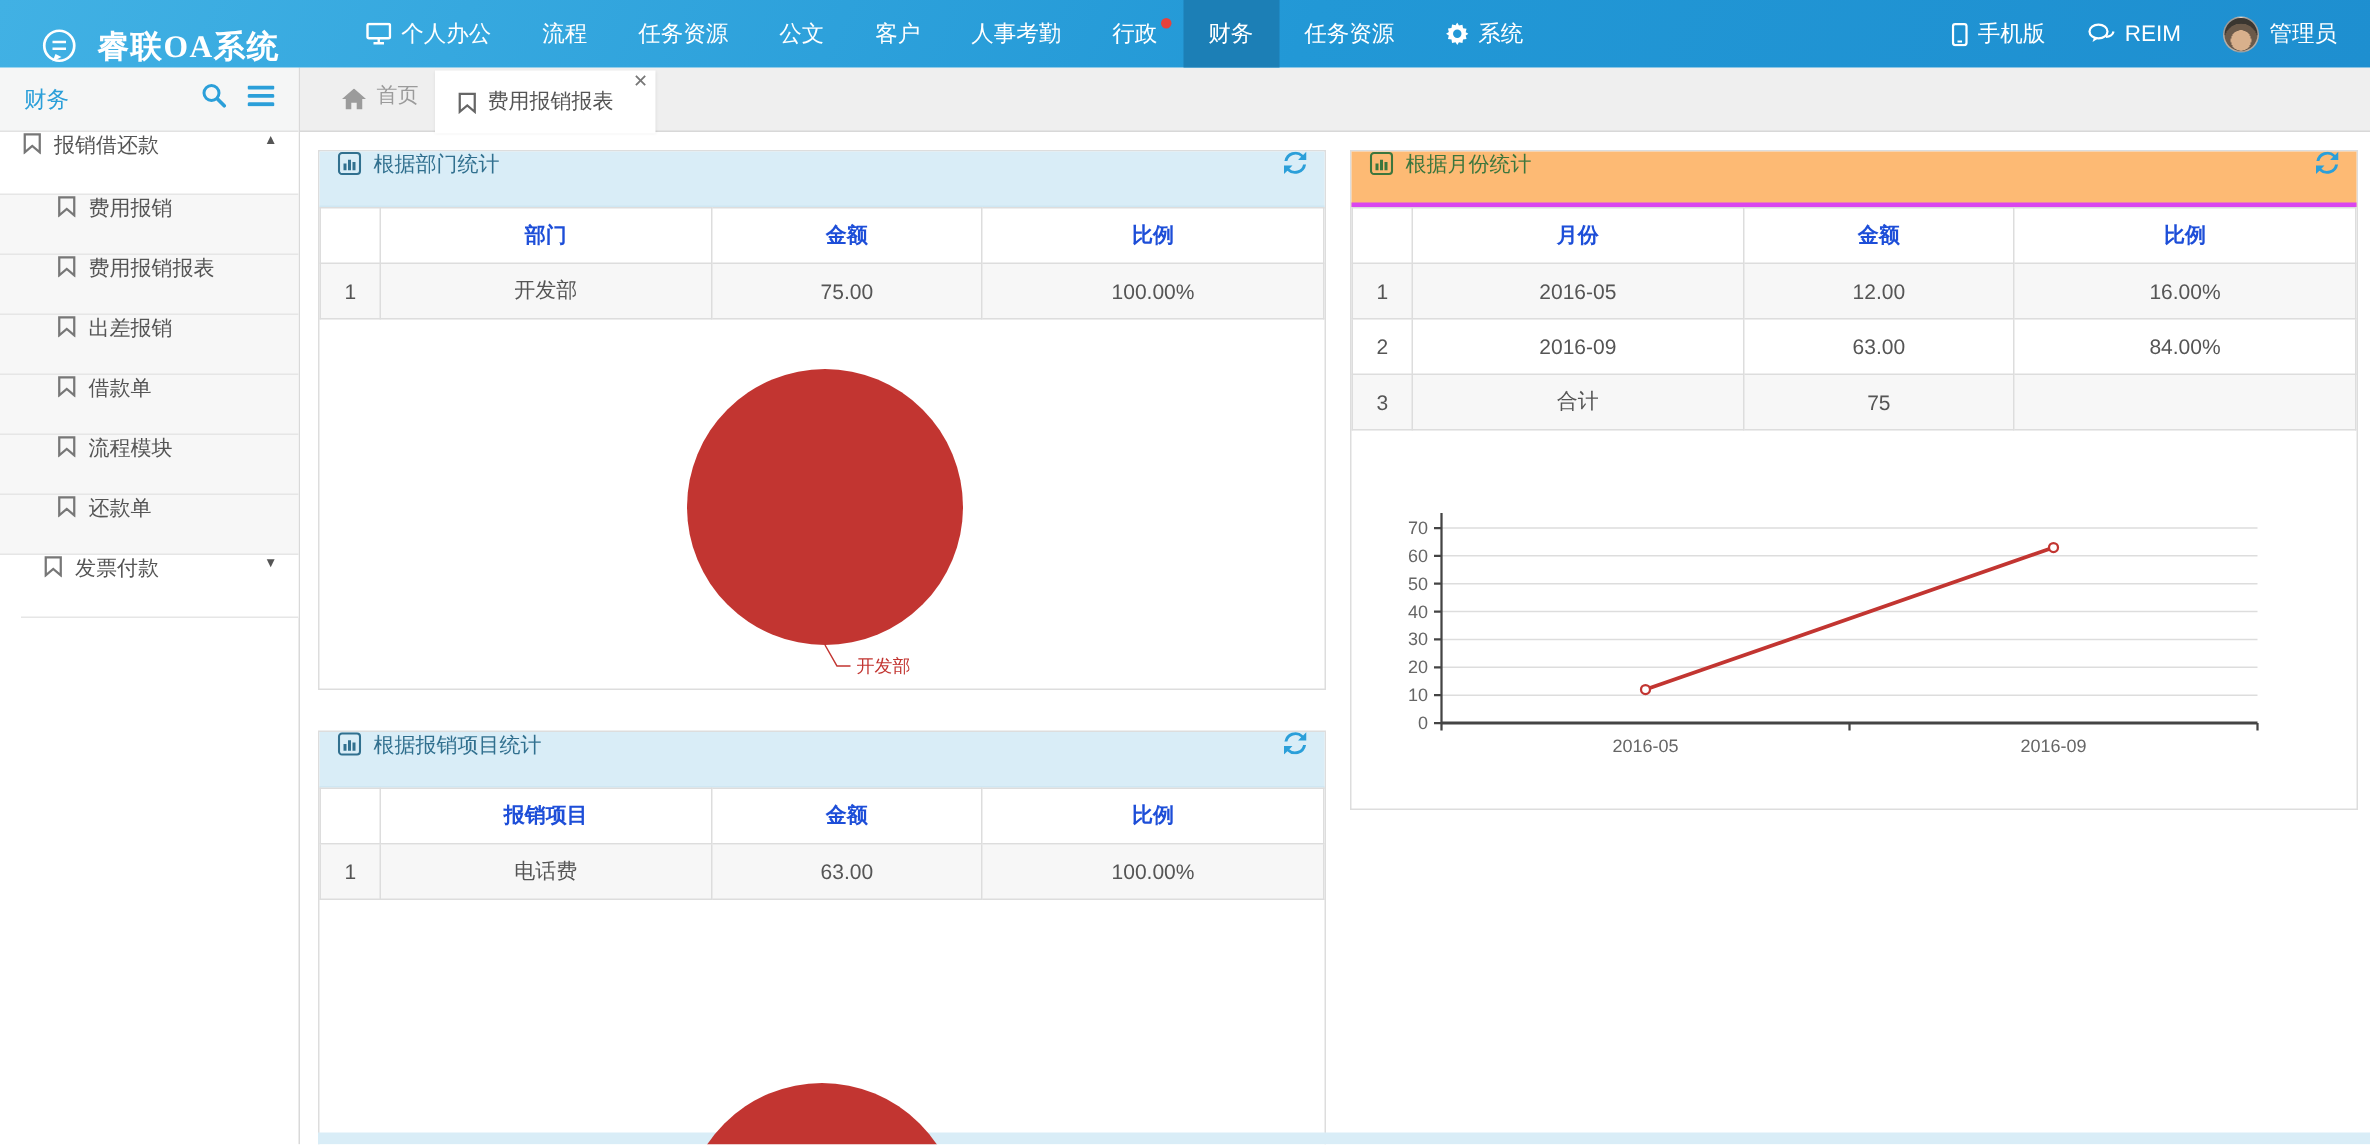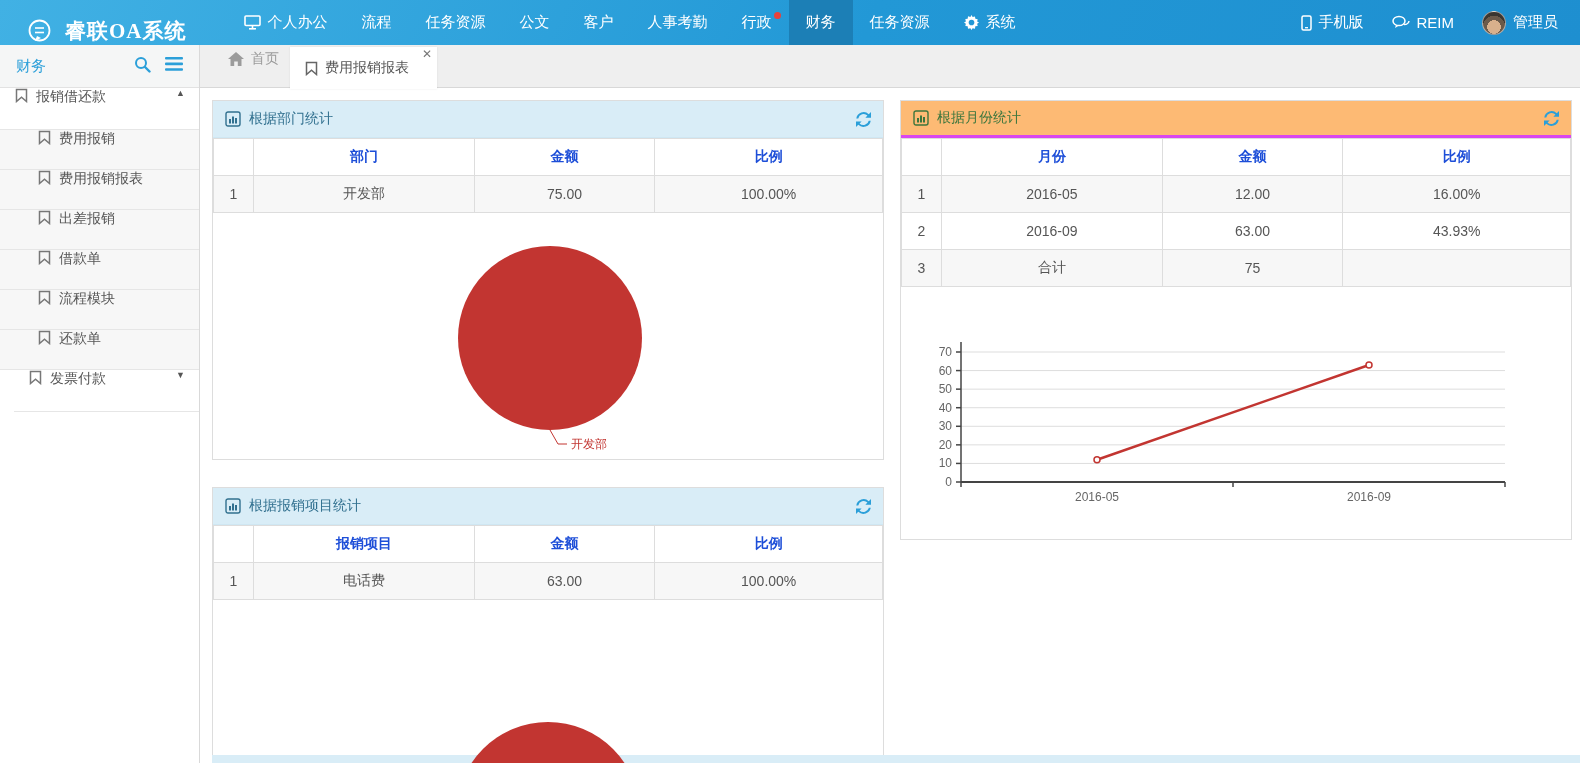--- a/index.html
+++ b/index.html
@@ -38,33 +38,33 @@
     border-bottom:1px solid #e6e6e6; color:#555; font-size:14px; position:relative;
     background:#fff; cursor:pointer; }
   .side-row.sub { padding-left:38px; background:#f7f7f7; }
   .side-row .bm { margin-right:8px; display:flex; }
   .caret { position:absolute; right:14px; font-size:9px; color:#555; }
 
   
   .tabstrip { position:absolute; left:200px; top:45px; right:0; height:43px;
     background:#efefef; border-bottom:1px solid #d8d8d8; }
   .tab-home { position:absolute; left:28px; top:0; height:28px; display:flex;
-    align-items:center; color:#9b9b9b; font-size:14px; cursor:pointer; }
+    align-items:flex-end; color:#9b9b9b; font-size:14px; cursor:pointer; }
   .tab-home .hi { margin-right:7px; display:flex; }
   .tab-active { position:absolute; left:90px; top:2px; height:42px; background:#fff;
     display:flex; align-items:center; padding:0 28px 0 15px; font-size:14px; color:#555;
     z-index:2; cursor:pointer; box-shadow:0 0 2px rgba(0,0,0,.08); }
   .tab-active .bm { margin-right:7px; display:flex; }
   .tab-close { position:absolute; top:1px; right:5px; font-size:12px; color:#777;
     font-weight:bold; line-height:12px; cursor:pointer; }
 
   
   .content { position:absolute; left:200px; top:88px; right:0; bottom:0; background:#fff; }
   .panel { position:absolute; width:672px; border:1px solid #ddd; background:#fff; }
-  .panel-hd { height:37px; display:flex; align-items:center; padding:0 12px; font-size:14px; }
+  .panel-hd { height:37px; display:flex; padding:0 12px; font-size:14px; }
   .panel-hd.info    { background:#d9edf7; color:#31708f; border-bottom:1px solid #cfe7f3; }
   .panel-hd.success { background:#fdba74; color:#3c763d; border-bottom:3px solid #d946ef; }
   .panel-hd .ci { margin-right:8px; display:flex; }
   .refresh-btn { margin-left:auto; display:flex; cursor:pointer; }
 
   table.grid { width:100%; border-collapse:collapse; table-layout:fixed; }
   table.grid th, table.grid td { border:1px solid #ddd; height:37px; text-align:center;
     font-size:14px; }
   table.grid th { color:#1d4ed8; font-weight:bold; background:#fff; }
   table.grid td { color:#555; }
@@ -353,21 +353,21 @@
         <tr class="odd">
           <td>1</td>
           <td>2016-05</td>
           <td>12.00</td>
           <td>16.00%</td>
         </tr>
         <tr>
           <td>2</td>
           <td>2016-09</td>
           <td>63.00</td>
-          <td>43.93%</td>
+          <td>84.00%</td>
         </tr>
         <tr class="odd">
           <td>3</td>
           <td>合计</td>
           <td>75</td>
           <td></td>
         </tr>
       </tbody>
         </table>
       <div class="chart" style="height:251px;">

